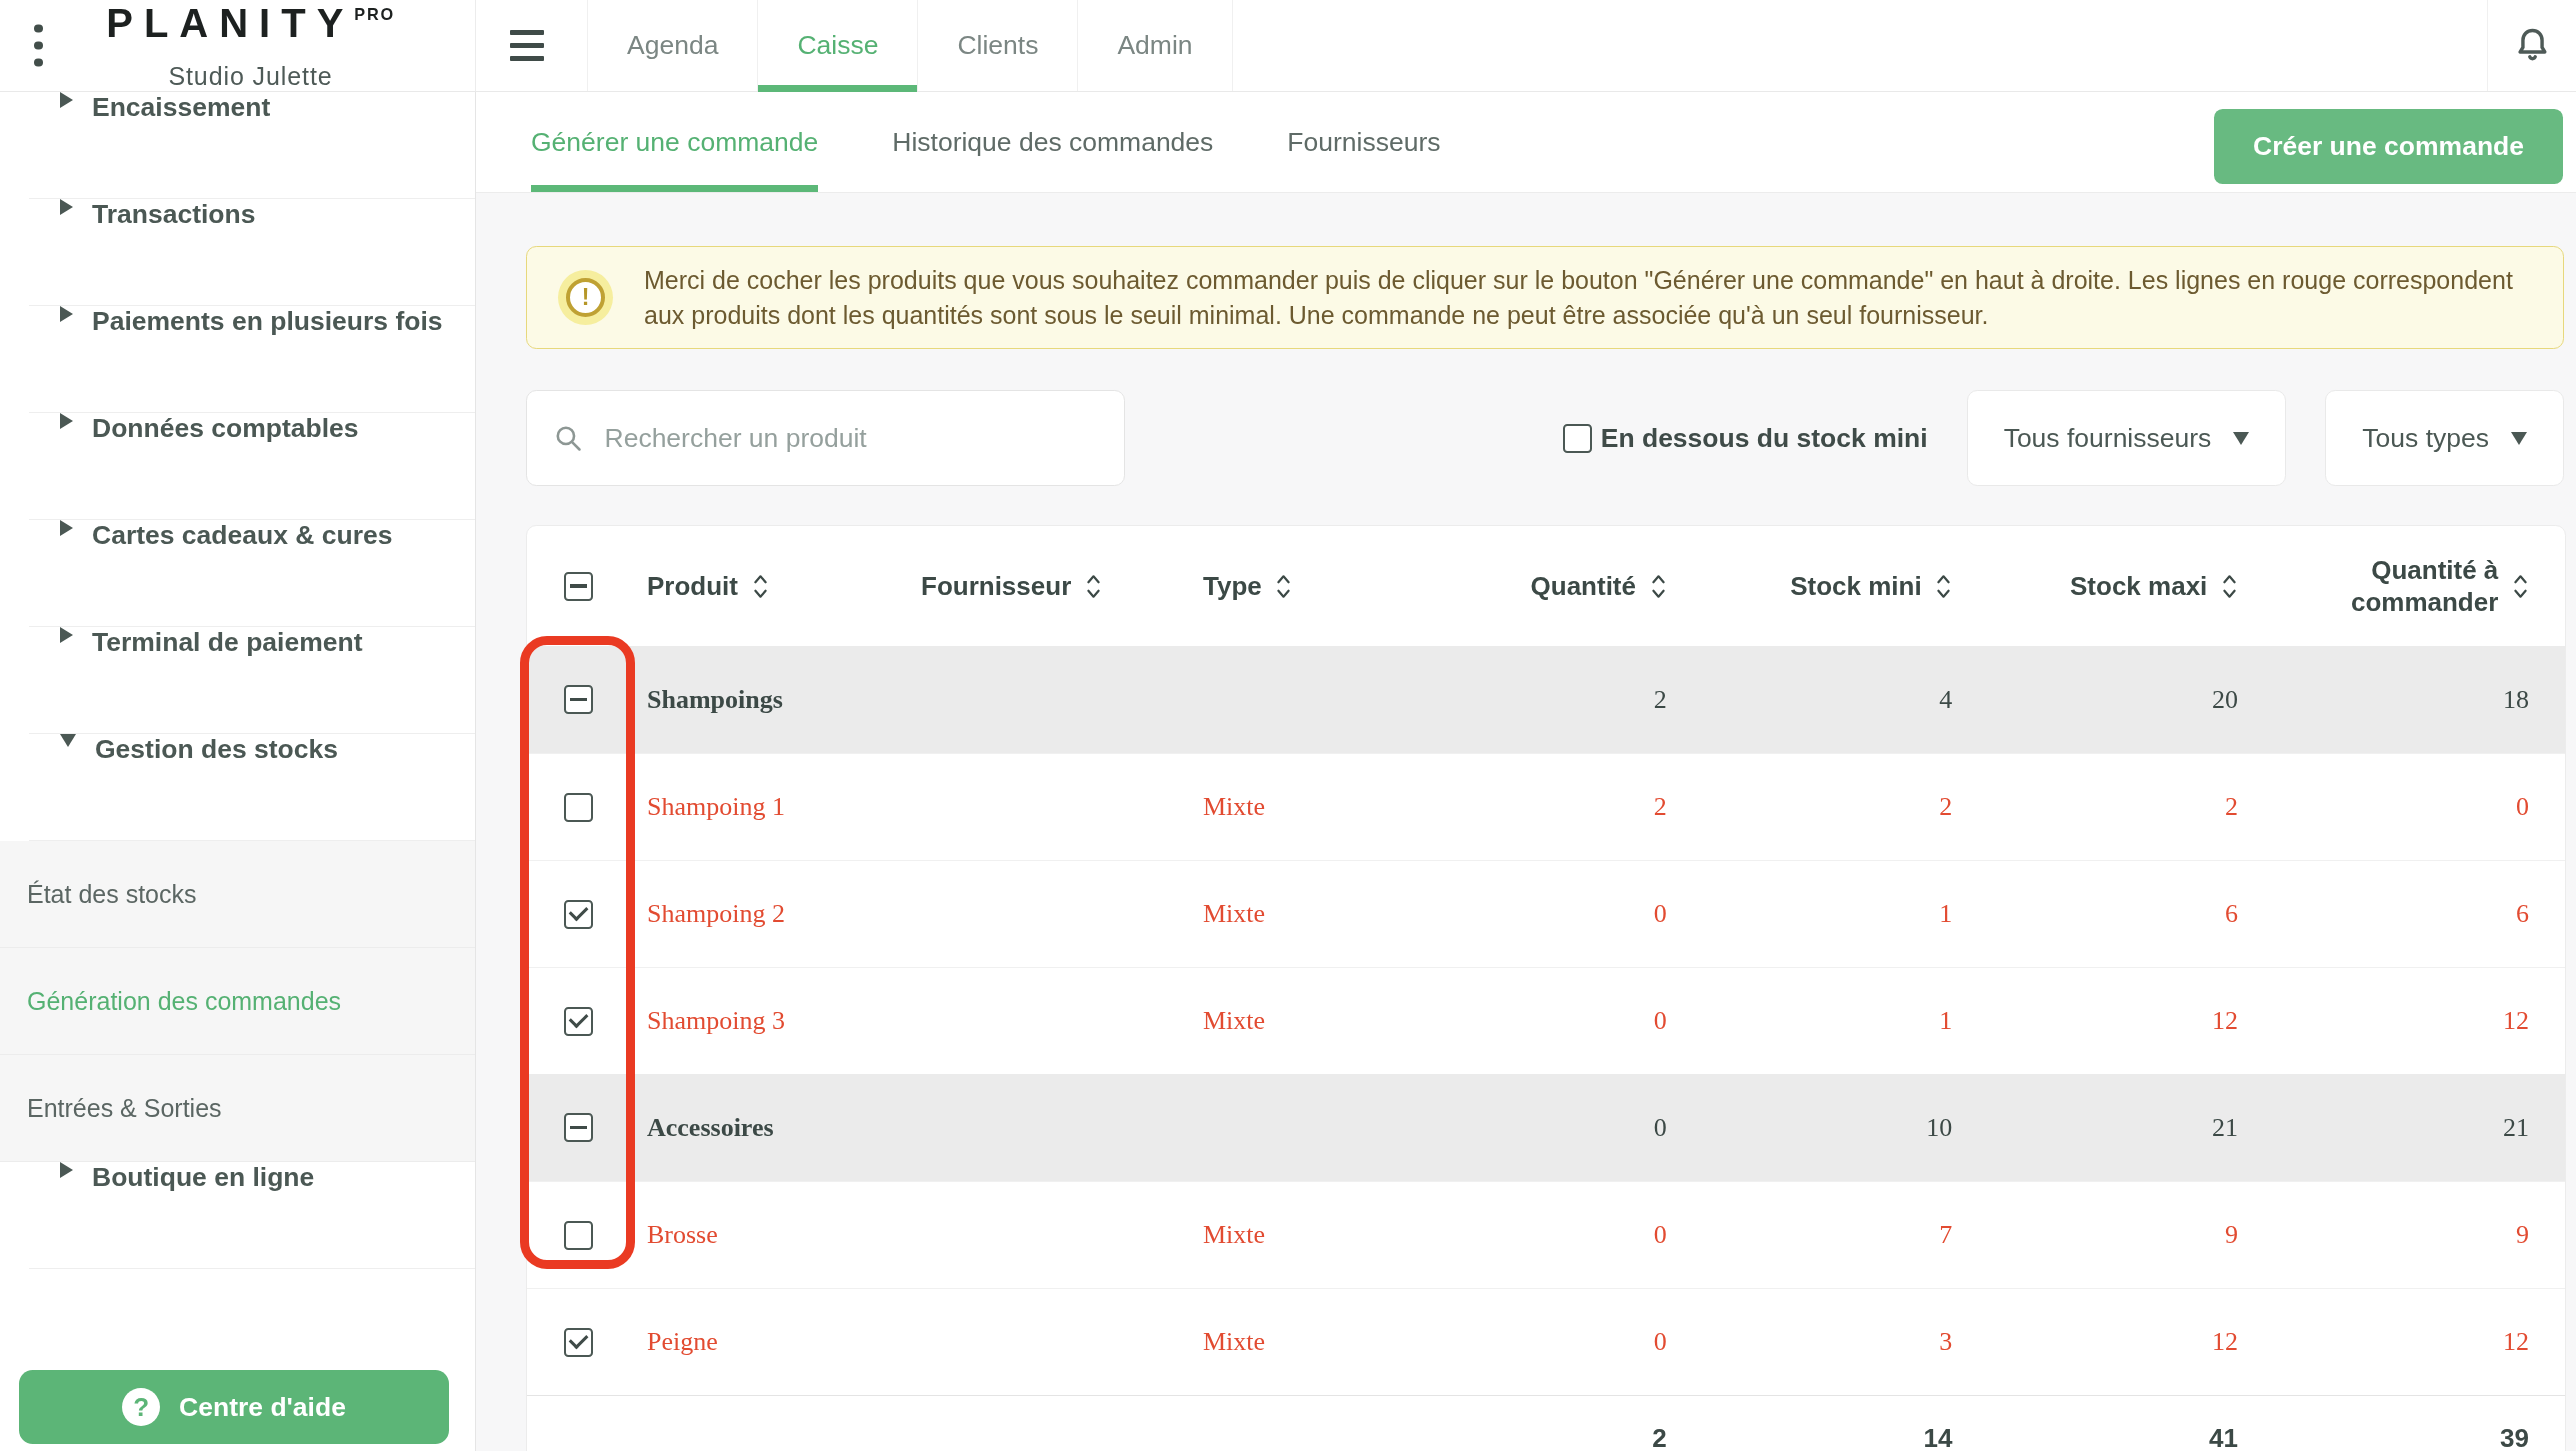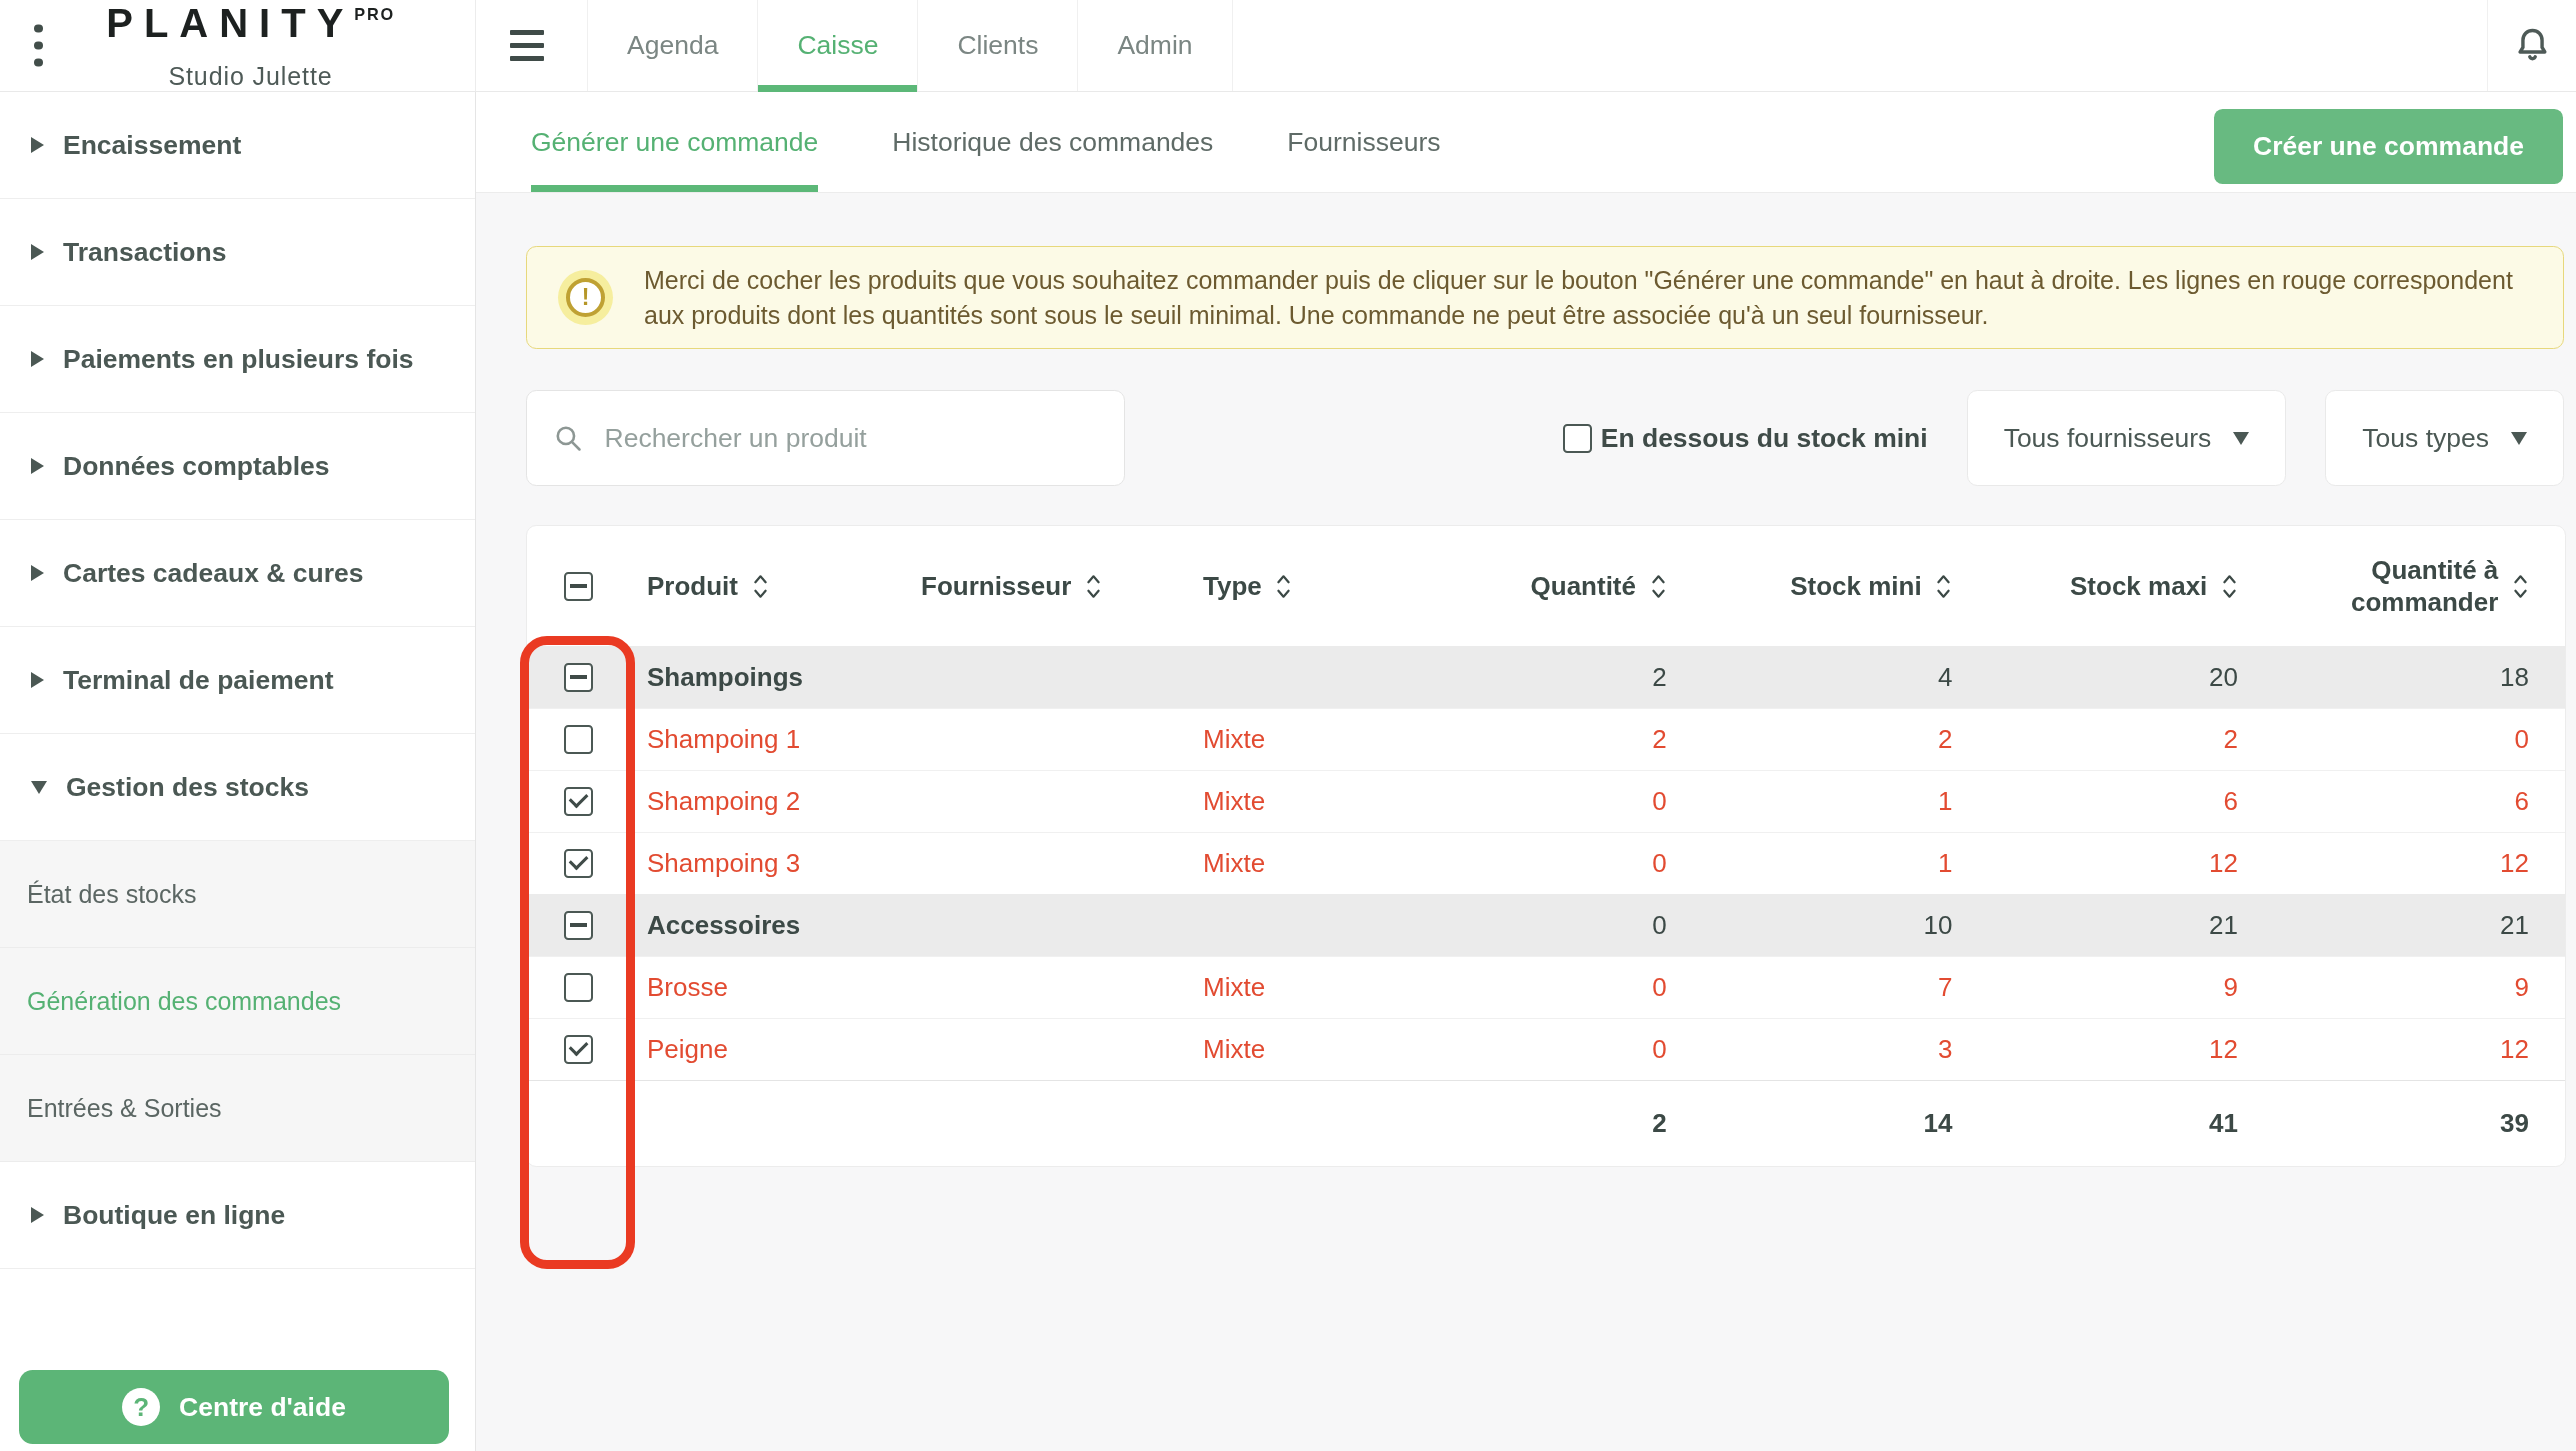--- a/index.html
+++ b/index.html
@@ -28,21 +28,21 @@
   .nav-tabs { display: flex; }
   .nav-tab { padding: 0 39px; display: flex; align-items: center; justify-content: center; font-size: 26.5px; color: #7b8683; border-left: 0.9px solid #f0f0f0; position: relative; cursor: pointer; }
   .nav-tab:last-child { border-right: 0.9px solid #f0f0f0; }
   .nav-tab.active { color: var(--accent-green, #55b173); }
   .nav-tab.active::after { content: ""; position: absolute; left: 0; right: 0; bottom: -0.9px; height: 6.8px; background: var(--underline-green, #5cb878); }
   .spacer { flex: 1; }
   .bell-zone { width: 89px; border-left: 0.9px solid #f0f0f0; display: flex; align-items: center; justify-content: center; cursor: pointer; }
 
   
   .sidebar { grid-row: 2; background: #fff; border-right: 0.9px solid #e5e5e5; position: relative; overflow: hidden; }
-  .side-item { height: 107px; display: flex; align-items: center; padding-left: 31px; border-bottom: 0.9px solid #eeeeee; font-size: 26.5px; font-weight: 700; color: #4b5854; cursor: pointer; background: #fff; }
+  .side-item { height: 107px; display: flex; padding-left: 31px; border-bottom: 0.9px solid #eeeeee; font-size: 26.5px; font-weight: 700; color: #4b5854; cursor: pointer; background: #fff; margin-left: 29px; }
   .side-item .caret { margin-right: 19px; flex: 0 0 auto; }
   .caret-right { width: 0; height: 0; border-left: 13.7px solid #4b5854; border-top: 8.6px solid transparent; border-bottom: 8.6px solid transparent; }
   .caret-down { width: 0; height: 0; border-top: 13.7px solid #4b5854; border-left: 8.6px solid transparent; border-right: 8.6px solid transparent; }
   .side-sub { height: 107px; display: flex; align-items: center; padding-left: 27px; background: #f6f6f6; border-bottom: 0.9px solid #ececec; font-size: 25px; color: #5b6663; cursor: pointer; }
   .side-sub.active { color: var(--accent-green, #55b173); }
   .side-fade { position: absolute; left: 0; right: 0.9px; bottom: 0; height: 145px; background: linear-gradient(180deg, rgba(255,255,255,0), #ffffff 60%); }
   .help-btn { position: absolute; left: 19px; right: 26px; bottom: 6.8px; height: 74px; background: var(--button-green, #5cb577); color: #fff; font-size: 26.5px; font-weight: 700; border: none; border-radius: 13.7px; display: flex; align-items: center; justify-content: center; gap: 19px; cursor: pointer; font-family: inherit; }
   .help-q { width: 38px; height: 38px; border-radius: 50%; background: #fff; color: var(--button-green, #5cb577); font-weight: 700; font-size: 26px; display: flex; align-items: center; justify-content: center; }
 
   
@@ -72,21 +72,21 @@
   .cb { width: 29px; height: 29px; border: 2.6px solid #4b5854; border-radius: 4.3px; background: #fff; position: relative; display: inline-block; flex: 0 0 auto; }
   .cb.checked::after { content: ""; position: absolute; left: 4.3px; top: 4.3px; width: 13.7px; height: 7.7px; border-left: 3.4px solid #3f4b48; border-bottom: 3.4px solid #3f4b48; transform: rotate(-45deg); }
   .cb.indeterminate::after { content: ""; position: absolute; left: 4.3px; right: 4.3px; top: 50%; height: 3.4px; margin-top: -1.7px; background: #3f4b48; }
   .dropdown { height: 96px; background: #fff; border: 0.9px solid #e9e9e9; border-radius: 10.3px; display: flex; align-items: center; justify-content: center; gap: 22px; font-size: 26.5px; color: #4b5854; padding: 0 36px; margin-left: 39px; cursor: pointer; }
   .dd-caret { width: 0; height: 0; border-top: 13px solid #4b5854; border-left: 8.6px solid transparent; border-right: 8.6px solid transparent; }
 
   
   .card { margin-top: 39px; background: #fff; border: 0.9px solid #ececec; border-radius: 10.3px; position: relative; width: 2040px; }
   .t-head, .t-row, .t-totals { display: flex; align-items: center; }
   .t-head { height: 120px; font-weight: 700; font-size: 26px; color: #3c4946; }
-  .t-row { height: 62px; font-size: 26px; }
+  .t-row { height: 107px; font-size: 26px; font-family: Liberation Serif, serif; }
   .t-row.product { color: var(--alert-red, #e24b31); border-top: 0.9px solid #f0f0f0; }
   .t-row.group { background: var(--group-row-bg, #ebebeb); color: #3c4946; }
   .t-row.group .c-prod { font-weight: 700; }
   .t-totals { height: 86px; border-top: 0.9px solid #e4e4e4; font-weight: 700; font-size: 26px; color: #3c4946; }
   .cell { display: flex; align-items: center; height: 100%; }
   .c-cb { width: 103px; justify-content: center; }
   .c-prod { width: 291px; padding-left: 17px; }
   .c-four { width: 282px; }
   .c-type { width: 214px; }
   .c-num { flex: 1 1 0; justify-content: flex-end; padding-right: 36px; }

